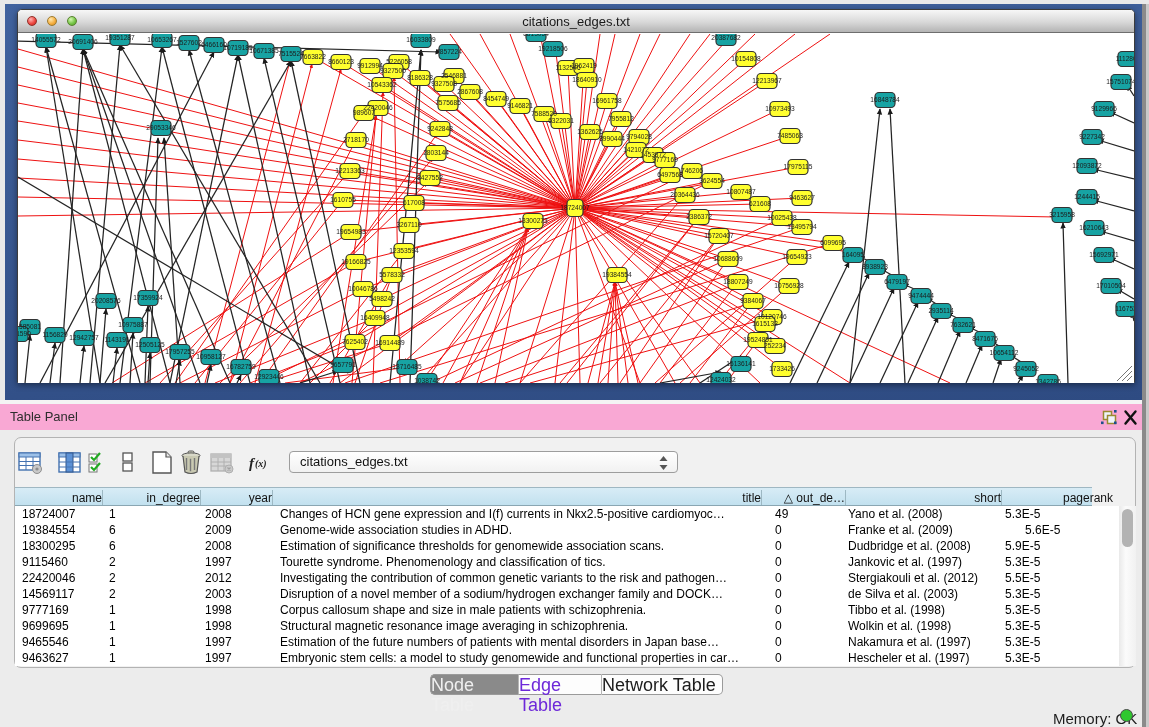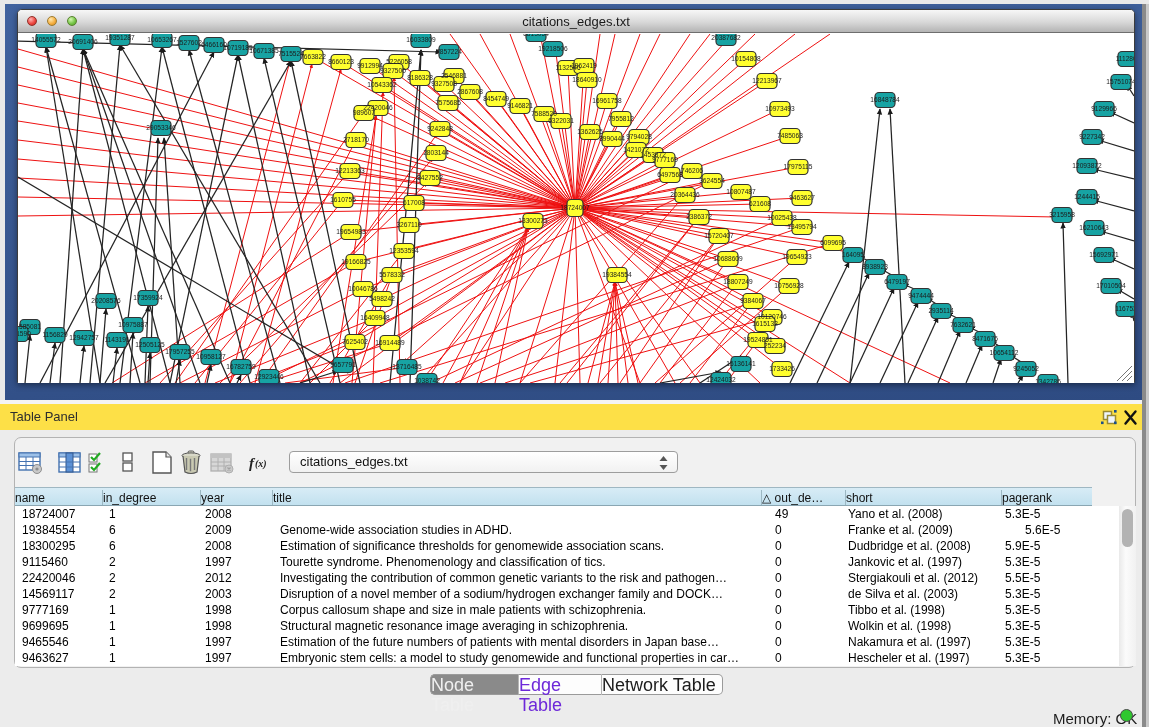--- a/index.html
+++ b/index.html
@@ -13,31 +13,31 @@
 #titlebar{position:absolute;left:0;top:0;width:100%;height:23px;
  background:linear-gradient(#f7f7f7,#d8d8d8 55%,#b4b4b4);
  border-radius:4px 4px 0 0;border-bottom:1px solid #6e6e6e}
 #titlebar .t{position:absolute;left:0;right:0;top:4px;text-align:center;
  font-size:13px;color:#1a1a1a}
 .tl{position:absolute;top:6px;width:10px;height:10px;border-radius:50%}
 #tl1{left:9px;background:radial-gradient(circle at 35% 30%,#ffb3b3,#ee4a43 55%,#b5221c);border:1px solid #932f28}
 #tl2{left:29px;background:radial-gradient(circle at 35% 30%,#ffe9b0,#f6b042 55%,#cd8421);border:1px solid #9e7b2e}
 #tl3{left:49px;background:radial-gradient(circle at 35% 30%,#d4f7b2,#78c749 55%,#4f9a25);border:1px solid #57822e}
 #canvas{position:absolute;left:0;top:24px;width:1116px;height:349px;background:#fff;overflow:hidden}
-#tphead{position:absolute;left:0px;top:404px;width:1142px;height:26px;background:#fde047}
+#tphead{position:absolute;left:0px;top:404px;width:1142px;height:26px;background:#f9a8d4}
 #tphead .t{position:absolute;left:10px;top:5px;font-size:13px;color:#2e2e2e}
 #tpbody{position:absolute;left:0;top:430px;width:1142px;height:297px;background:#ececec}
 #container{position:absolute;left:14px;top:437px;width:1122px;height:231px;
  background:#f1f1f1;border:1px solid #b3b3b3;border-radius:7px}
 #combo{position:absolute;left:289px;top:451px;width:389px;height:22px;background:linear-gradient(#ffffff,#f1f1f1);
  border:1px solid #9d9d9d;border-radius:4px;font-size:13px;color:#111;line-height:20px;padding-left:10px}
 #thead{position:absolute;left:15px;top:487px;width:1077px;height:19px;
  background:linear-gradient(#d8ecf6,#c2e1ef);border-top:1px solid #9fb7c2;border-bottom:1px solid #8aa6b2}
 #thead span{position:absolute;top:2px;font-size:12px;color:#111;border-left:1px solid #9db8c3;
- height:15px;display:inline-block;text-align:left;padding-top:1px}
+ height:15px;display:inline-block;text-align:right;padding-top:1px}
 #tbl{position:absolute;left:15px;top:506px;width:1104px;height:160px;background:#fff;overflow:hidden}
 .tr{position:absolute;left:0;width:1104px;height:16px}
 .tr span{position:absolute;top:1px;font-size:12px;color:#000;white-space:nowrap}
 #vsb{position:absolute;left:1119px;top:506px;width:17px;height:160px;
  background:linear-gradient(90deg,#e9e9e9,#fbfbfb 40%,#f1f1f1)}
 #vsb .th{position:absolute;left:3px;top:3px;width:11px;height:38px;border-radius:6px;background:#b3b3b3}
 .tab{position:absolute;top:674px;height:21px;font-size:18px;line-height:20px;
  border-top:1px solid #9a9a9a;border-bottom:1px solid #9a9a9a}
 #tab1{left:430px;width:88px;background:#8a8a8a;color:#efefef;border-left:1px solid #9a9a9a;
  border-radius:5px 0 0 5px}
@@ -661,20 +661,21 @@
  <span style="left:257px;width:489px">title</span>
  <span style="left:746px;width:84px">△ out_de…</span>
  <span style="left:830px;width:156px">short</span>
  <span style="left:986px;width:112px">pagerank</span>
 </div>
 <div id="tbl">
 <div class="tr" style="top:0px">
       <span style="left:7px">18724007</span>
       <span style="left:94px">1</span>
       <span style="left:190px">2008</span>
+      <span style="left:265px">Changes of HCN gene expression and I(f) currents in Nkx2.5-positive cardiomyoc…</span>
       <span style="left:760px">49</span>
       <span style="left:833px">Yano et al. (2008)</span>
       <span style="left:990px">5.3E-5</span>
     </div>
 <div class="tr" style="top:16px">
       <span style="left:7px">19384554</span>
       <span style="left:94px">6</span>
       <span style="left:190px">2009</span>
       <span style="left:265px">Genome-wide association studies in ADHD.</span>
       <span style="left:760px">0</span>

